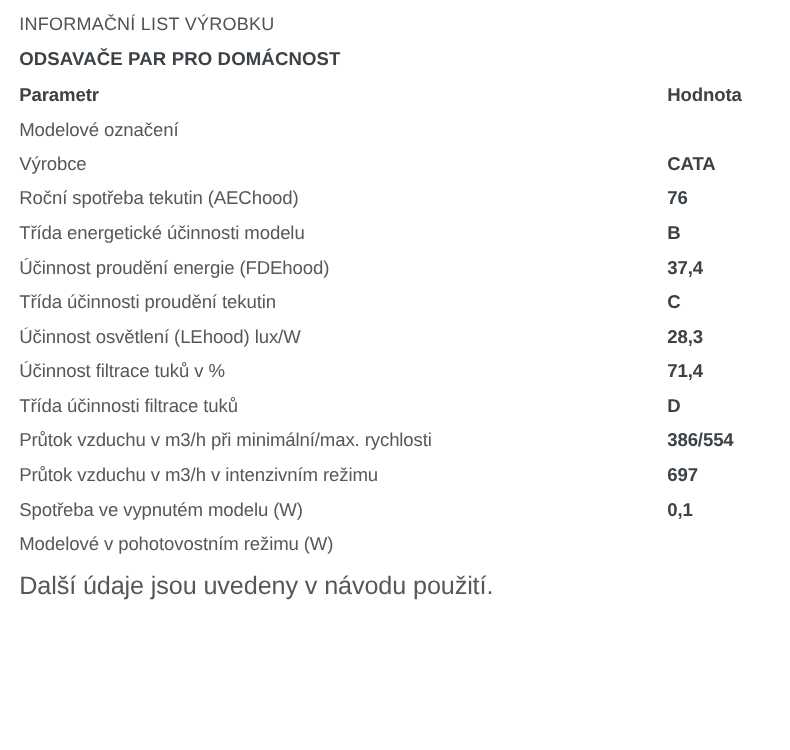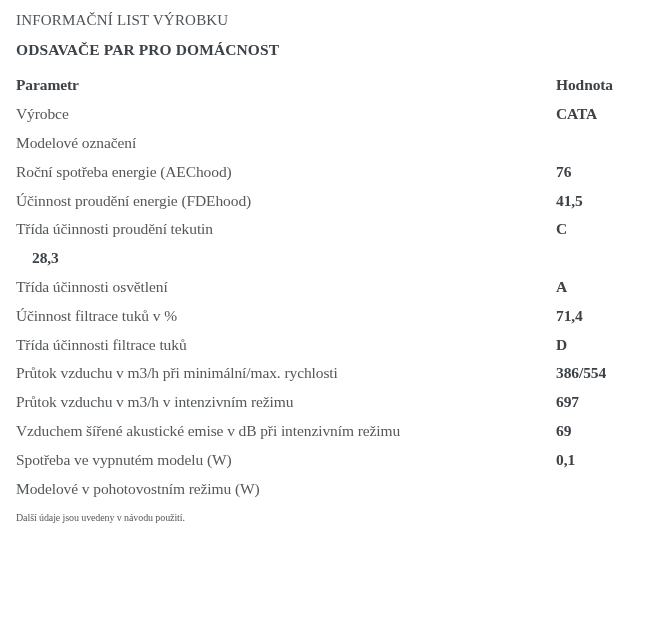--- a/index.html
+++ b/index.html
@@ -1,21 +1,21 @@
 <!DOCTYPE html>
 <html style="--background: #ffffff; --title-text: #4d5256; --label-text: #54585b; --value-text: #3d4247;"><head>
 <meta charset="utf-8">
 <style>
   :root {
     --background: #ffffff;
     --title-text: #4d5256;
     --label-text: #54585b;
     --value-text: #3d4247;
   }
-  * { box-sizing: border-box; font-family: Liberation Serif, serif; }
+  * { box-sizing: border-box; }
   html, body { margin: 0; padding: 0; }
   body {
     width: 658px;
     height: 625px;
     background: var(--background);
     font-family: "Liberation Sans", "DejaVu Sans", sans-serif;
     overflow: hidden;
   }
   .container {
     padding: 13px 16px 0 16px;
@@ -34,21 +34,20 @@
     line-height: 16px;
     font-weight: bold;
     color: var(--value-text);
     letter-spacing: 0.1px;
     margin: 0 0 13px 0;
   }
   .table { width: 100%; }
   .row {
     display: flex;
     height: 28.8px;
-    align-items: center;
   }
   .cell {
     font-size: 15.5px;
     letter-spacing: -0.1px;
     white-space: nowrap;
     overflow: hidden;
   }
   .cell.param {
     width: 524px;
     flex: none;
@@ -63,86 +62,83 @@
   }
   .header-row .cell.param,
   .header-row .cell.value {
     font-weight: bold;
     color: var(--value-text);
   }
   .footer-note {
     height: 28.8px;
     display: flex;
     align-items: center;
-    font-size: 10px;
+    font-size: 21px;
     letter-spacing: -0.1px;
     color: var(--label-text);
   }
 </style>
 </head>
 <body>
 
 <div class="container">
   <div class="title">INFORMAČNÍ LIST VÝROBKU</div>
   <div class="subtitle">ODSAVAČE PAR PRO DOMÁCNOST</div>
 
   <div class="table">
     <div class="row header-row">
       <div class="cell param">Parametr</div>
       <div class="cell value">Hodnota</div>
     </div>
     <div id="rows">
         <div class="row">
+          <div class="cell param">Modelové označení</div>
+          <div class="cell value"></div>
+        </div>
+        <div class="row">
           <div class="cell param">Výrobce</div>
           <div class="cell value">CATA</div>
         </div>
         <div class="row">
-          <div class="cell param">Modelové označení</div>
-          <div class="cell value"></div>
-        </div>
-        <div class="row">
-          <div class="cell param">Roční spotřeba energie (AEChood)</div>
+          <div class="cell param">Roční spotřeba tekutin (AEChood)</div>
           <div class="cell value">76</div>
         </div>
         <div class="row">
+          <div class="cell param">Třída energetické účinnosti modelu</div>
+          <div class="cell value">B</div>
+        </div>
+        <div class="row">
           <div class="cell param">Účinnost proudění energie (FDEhood)</div>
-          <div class="cell value">41,5</div>
+          <div class="cell value">37,4</div>
         </div>
         <div class="row">
           <div class="cell param">Třída účinnosti proudění tekutin</div>
           <div class="cell value">C</div>
         </div>
         <div class="row">
+          <div class="cell param">Účinnost osvětlení (LEhood) lux/W</div>
           <div class="cell value">28,3</div>
-        </div>
-        <div class="row">
-          <div class="cell param">Třída účinnosti osvětlení</div>
-          <div class="cell value">A</div>
         </div>
         <div class="row">
           <div class="cell param">Účinnost filtrace tuků v %</div>
           <div class="cell value">71,4</div>
         </div>
         <div class="row">
           <div class="cell param">Třída účinnosti filtrace tuků</div>
           <div class="cell value">D</div>
         </div>
         <div class="row">
           <div class="cell param">Průtok vzduchu v m3/h při minimální/max. rychlosti</div>
           <div class="cell value">386/554</div>
         </div>
         <div class="row">
           <div class="cell param">Průtok vzduchu v m3/h v intenzivním režimu</div>
           <div class="cell value">697</div>
         </div>
         <div class="row">
-          <div class="cell param">Vzduchem šířené akustické emise v dB při intenzivním režimu</div>
-          <div class="cell value">69</div>
-        </div>
-        <div class="row">
           <div class="cell param">Spotřeba ve vypnutém modelu (W)</div>
           <div class="cell value">0,1</div>
         </div>
         <div class="row">
           <div class="cell param">Modelové v pohotovostním režimu (W)</div>
           <div class="cell value"></div>
         </div>
       </div>
   </div>
 

